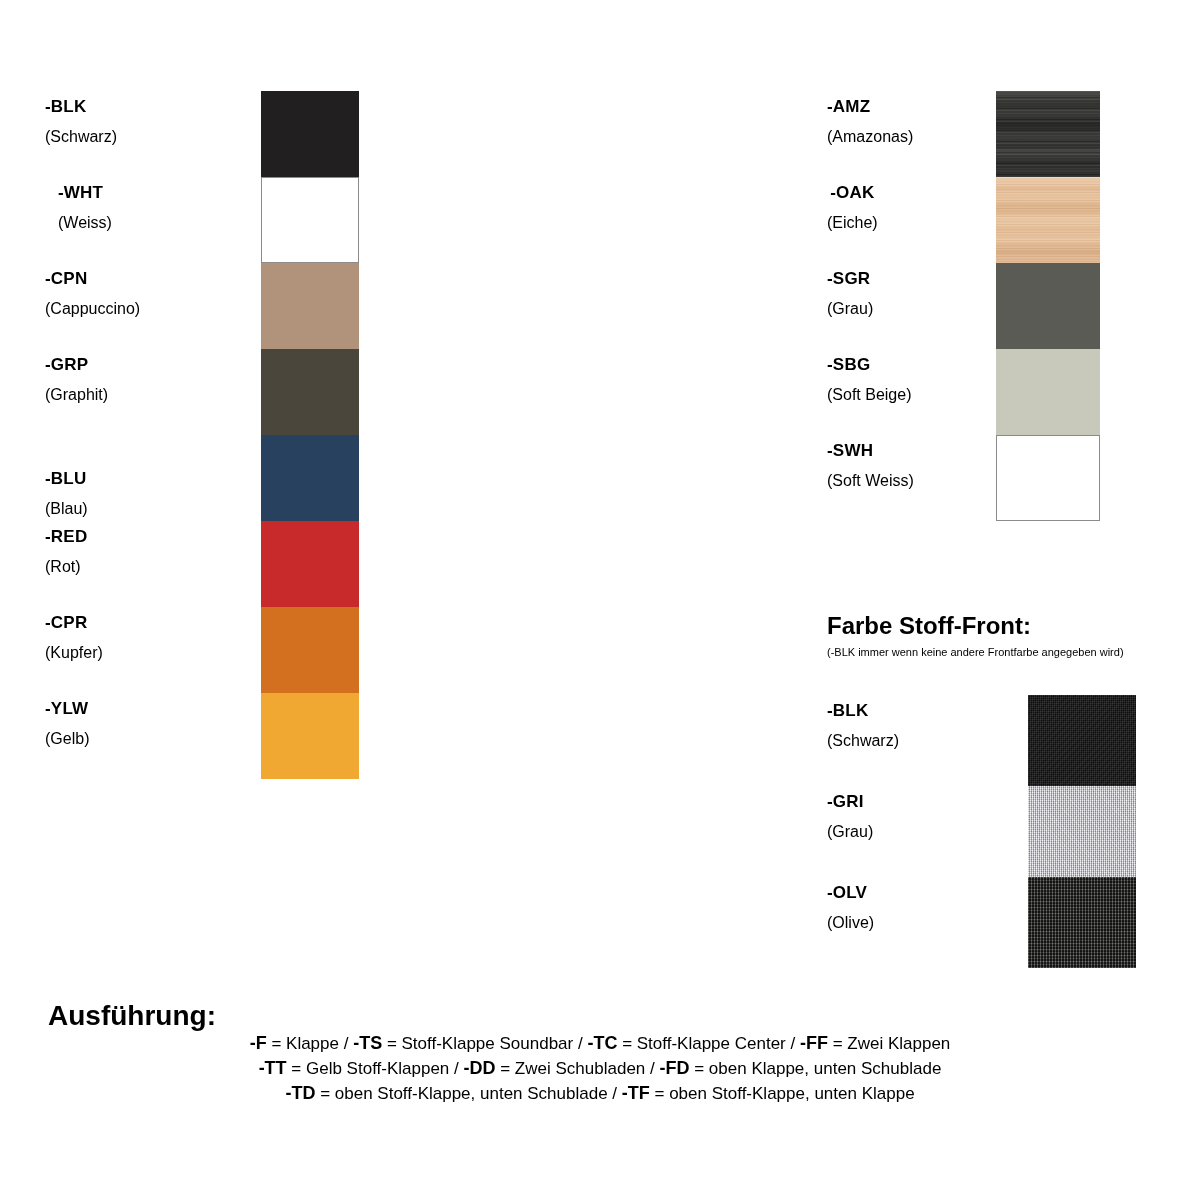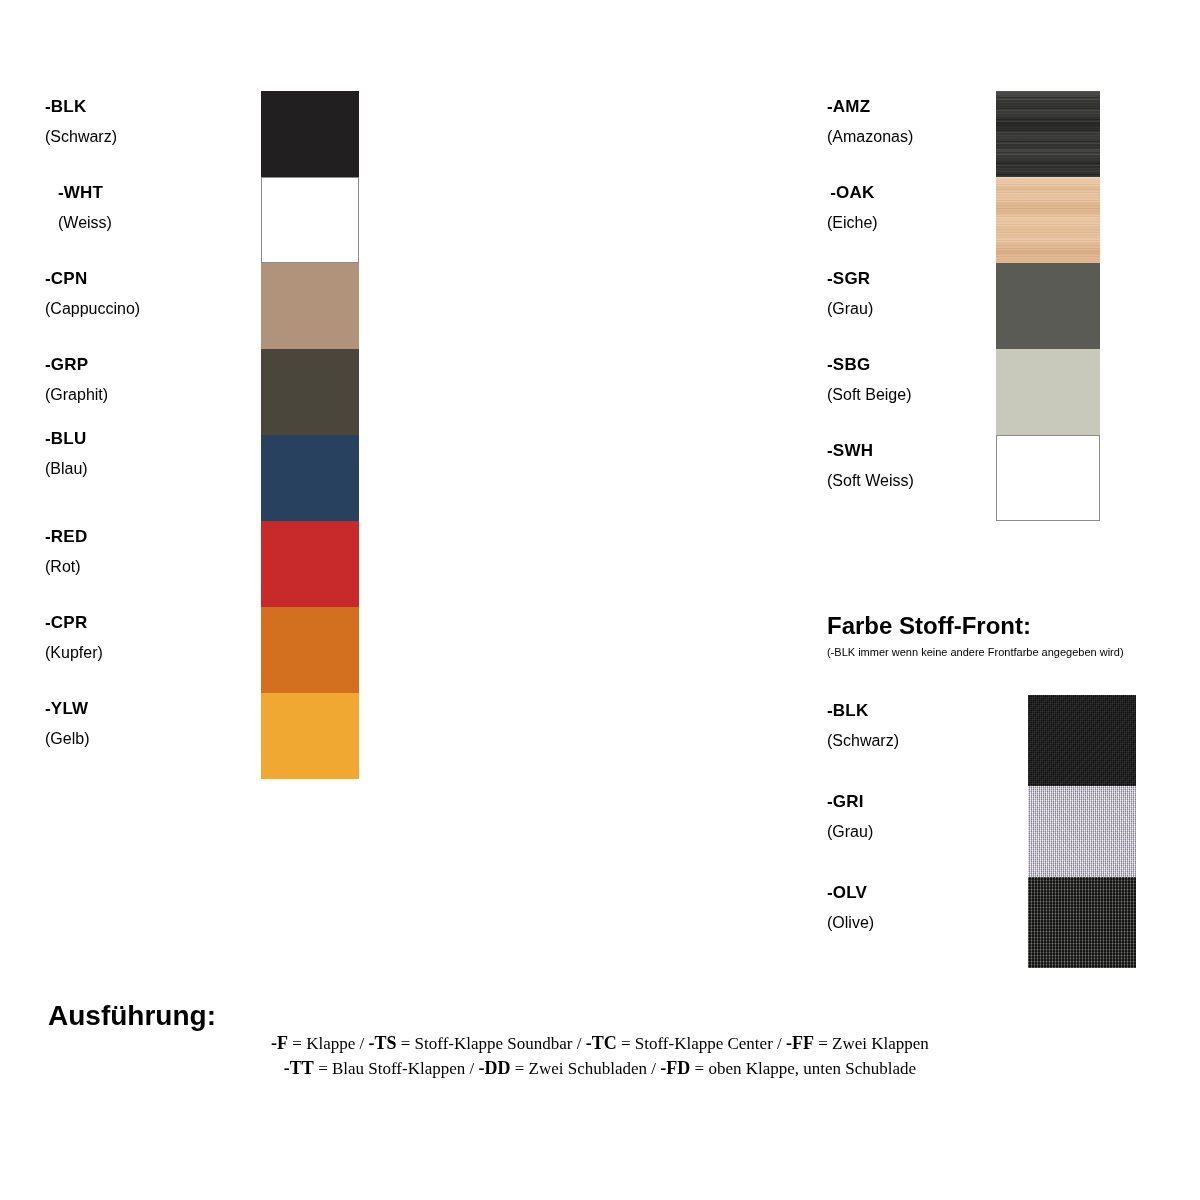--- a/index.html
+++ b/index.html
@@ -217,21 +217,20 @@
     font-size: 28px;
     white-space: nowrap;
   }
 
   .ausf-lines {
     position: absolute;
     left: 0;
     top: 1031px;
     width: 1200px;
     text-align: center;
-    font-family: Liberation Serif, serif;
   }
 
   .ausf-line {
     font-size: 17px;
     line-height: 25px;
     white-space: nowrap;
   }
 
   .ausf-line b {
     font-weight: bold;
@@ -257,21 +256,21 @@
       <div class="row-labels" style="left: 45px; top: 268px;">
         <div class="code">-CPN</div>
         <div class="name">(Cappuccino)</div>
       </div>
       <div class="swatch " title="-CPN (Cappuccino)" style="left: 261px; top: 263px; width: 98px; height: 86px; background: rgb(176, 147, 122);"></div>
       <div class="row-labels" style="left: 45px; top: 354px;">
         <div class="code">-GRP</div>
         <div class="name">(Graphit)</div>
       </div>
       <div class="swatch " title="-GRP (Graphit)" style="left: 261px; top: 349px; width: 98px; height: 86px; background: rgb(75, 70, 59);"></div>
-      <div class="row-labels" style="left: 45px; top: 428px;">
+      <div class="row-labels" style="left: 45px; top: 468px;">
         <div class="code">-BLU</div>
         <div class="name">(Blau)</div>
       </div>
       <div class="swatch " title="-BLU (Blau)" style="left: 261px; top: 435px; width: 98px; height: 86px; background: rgb(39, 65, 94);"></div>
       <div class="row-labels" style="left: 45px; top: 526px;">
         <div class="code">-RED</div>
         <div class="name">(Rot)</div>
       </div>
       <div class="swatch " title="-RED (Rot)" style="left: 261px; top: 521px; width: 98px; height: 86px; background: rgb(200, 41, 42);"></div>
       <div class="row-labels" style="left: 45px; top: 612px;">
@@ -333,16 +332,17 @@
         <div class="code">-OLV</div>
         <div class="name">(Olive)</div>
       </div>
       <div class="swatch tex-fab-olv" title="-OLV (Olive)" style="left: 1028px; top: 877px; width: 108px; height: 91px;"></div>
     </div>
 
   <div class="ausf-title">Ausführung:</div>
 
   <div class="ausf-lines" id="ausf-lines">
       <div class="ausf-line"><b>-F</b><span> = Klappe / </span><b>-TS</b><span> = Stoff-Klappe Soundbar / </span><b>-TC</b><span> = Stoff-Klappe Center / </span><b>-FF</b><span> = Zwei Klappen</span></div>
-      <div class="ausf-line"><b>-TT</b><span> = Blau Stoff-Klappen / </span><b>-DD</b><span> = Zwei Schubladen / </span><b>-FD</b><span> = oben Klappe, unten Schublade</span></div>
+      <div class="ausf-line"><b>-TT</b><span> = Gelb Stoff-Klappen / </span><b>-DD</b><span> = Zwei Schubladen / </span><b>-FD</b><span> = oben Klappe, unten Schublade</span></div>
+      <div class="ausf-line"><b>-TD</b><span> = oben Stoff-Klappe, unten Schublade / </span><b>-TF</b><span> = oben Stoff-Klappe, unten Klappe</span></div>
     </div>
 
 </div>
 
 </body></html>

